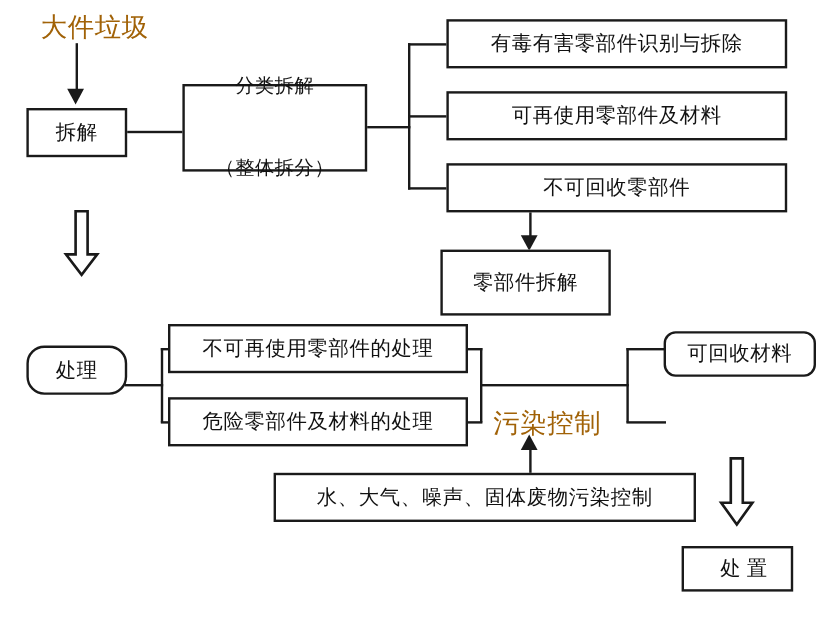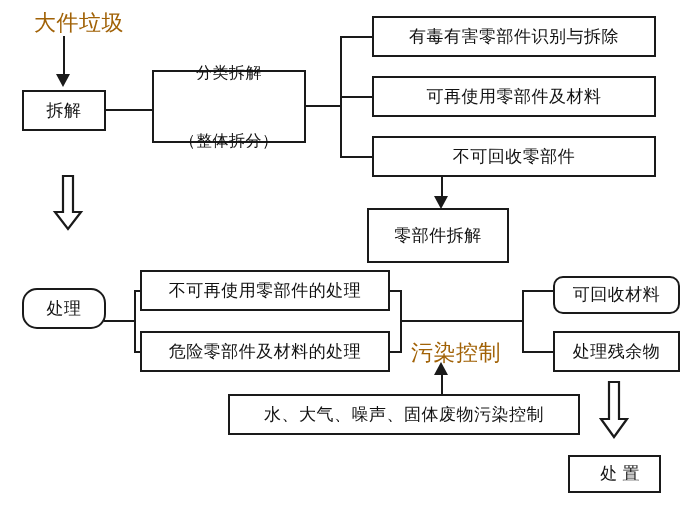--- a/index.html
+++ b/index.html
@@ -146,21 +146,20 @@
 
 
   <div class="label" style="left:411px; top:338px;">污染控制</div>
 
   <div class="line-v" style="left:522px; top:290px; height:62px;"></div>
   <div class="line-h" style="left:522px; top:290px; width:33px;"></div>
   <div class="line-h" style="left:522px; top:351px; width:33px;"></div>
 
   <div class="box" style="left:553px; top:276px; width:127px; height:38px;border-radius:10px;">可回收材料</div>
 
-  <div class="box" style="left:553px; top:331px; width:127px; height:41px;">处理残余物</div>
 
   <div class="line-v" style="left:441px; top:375px; height:20px;"></div>
   <div class="arrow-up" style="left:434px; top:362px;"></div>
 
   <div class="box" style="left:228px; top:394px; width:352px; height:41px;">水、大气、噪声、固体废物污染控制</div>
 
   <div class="block-arrow" style="left:598px; top:380px; width:32px; height:60px;">
     <svg width="32" height="60" viewBox="0 0 32 60">
       <polygon points="11,2 21,2 21,39 29,39 16,57 3,39 11,39" fill="#ffffff" stroke="#1a1a1a" stroke-width="2.2" stroke-linejoin="miter"></polygon>
     </svg>

